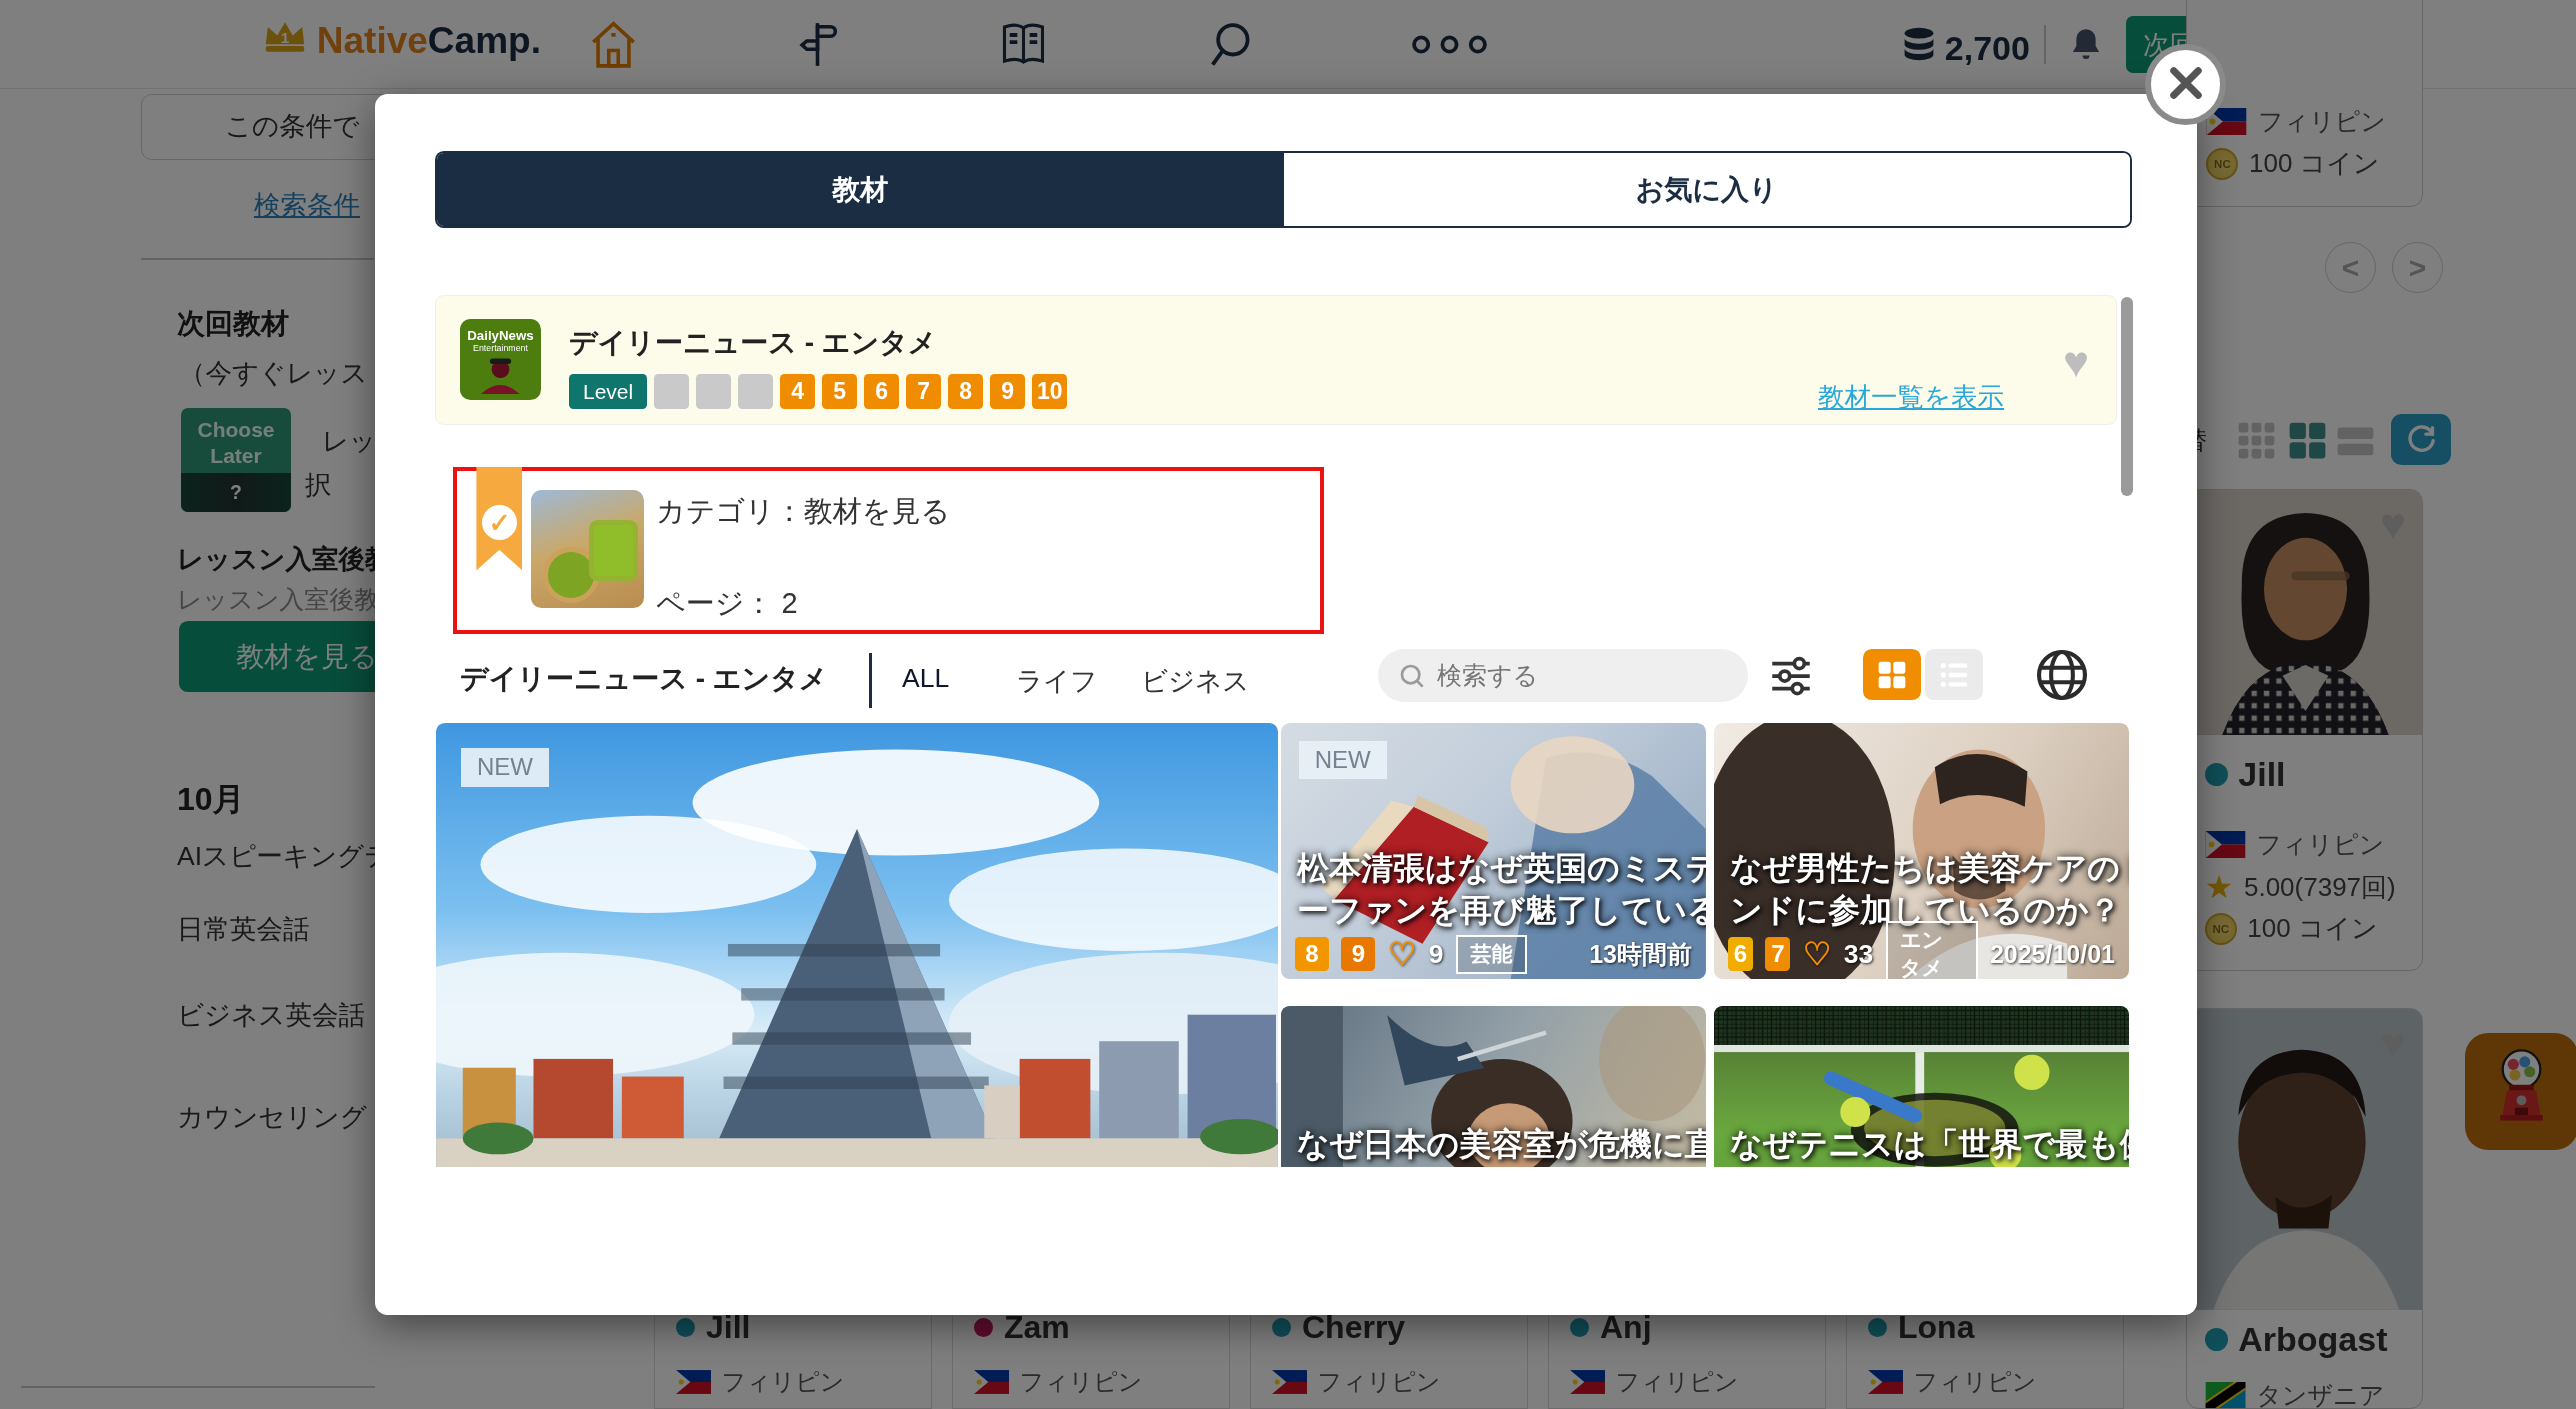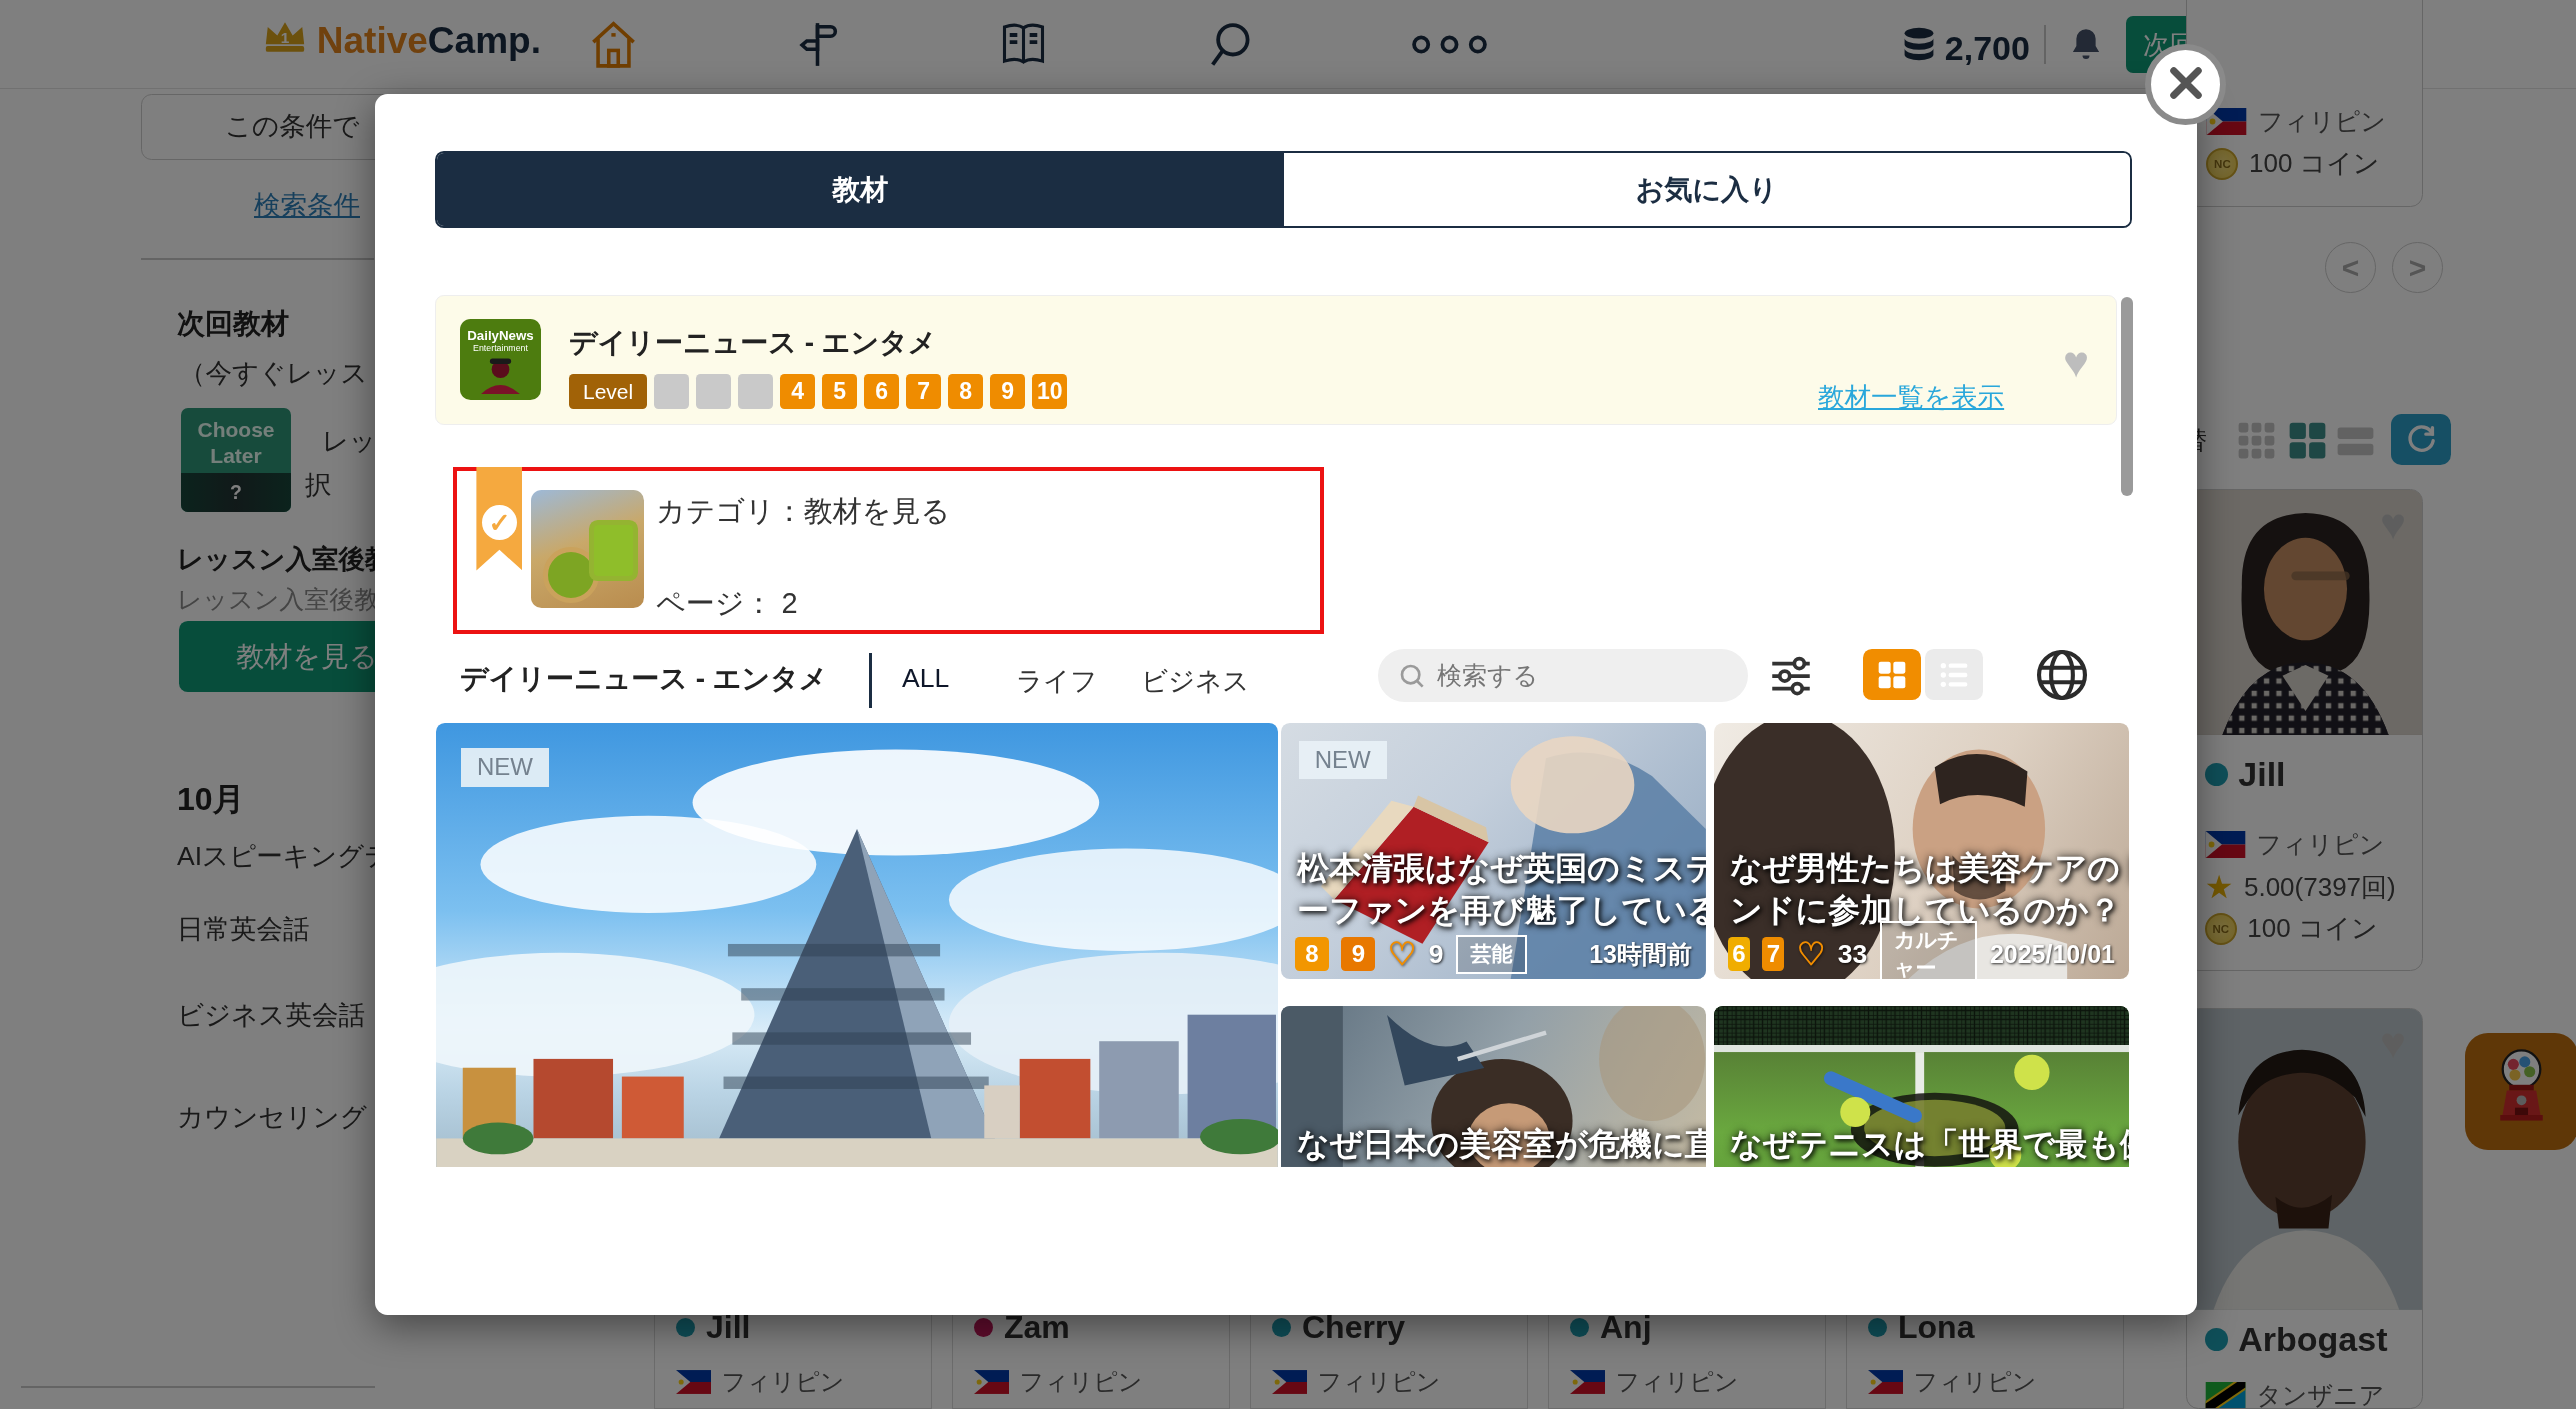--- a/index.html
+++ b/index.html
@@ -68,21 +68,21 @@
   .tab.mid{border-left:2.7px solid #1B2D42;border-right:2.7px solid #1B2D42;}
   .mthumb{width:12.4px;border-radius:6.2px;background:#9a9a9a;}
   
   .dnrow{left:60px;top:201px;width:1680px;height:128px;background:#FDFBE9;border:0.9px solid #eee;border-radius:8.8px;}
   .dnthumb{left:24px;top:23px;width:81px;height:81px;background:#4d7c0f;border-radius:10.6px;color:#fff;
            text-align:center;overflow:hidden;}
   .dnthumb .t1{font-size:13.3px;font-weight:bold;margin-top:8.8px;}
   .dnthumb .t2{font-size:8.8px;}
   .dntitle{left:133px;top:28px;font-size:28px;font-weight:bold;color:#222;}
   .lvlrow{left:133px;top:78px;display:flex;align-items:center;gap:7px;}
-  .lvl-label{background:#a16207;color:#fff;font-size:21px;padding:5.3px 14px;border-radius:4.4px;}
+  .lvl-label{background:#0f766e;color:#fff;font-size:21px;padding:5.3px 14px;border-radius:4.4px;}
   .lvl{width:35px;height:35px;border-radius:4.4px;background:#C9C9C9;}
   .lvl.on{background:#EF8C00;color:#fff;font-size:23px;font-weight:bold;display:flex;align-items:center;justify-content:center;}
   .dnlink{left:1382px;top:83px;font-size:26.5px;color:#29A7DB;text-decoration:underline;}
   
   .selbox{left:78px;top:373px;width:871px;height:167px;border:4.4px solid #EC1212;background:#fff;box-sizing:border-box;}
   .ribbon{left:19.4px;top:-4.4px;width:46px;height:104px;background:#F5A93F;
           clip-path:polygon(0 0,100% 0,100% 100%,50% 80%,0 100%);}
   .ribcheck{left:25px;top:34px;width:35px;height:35px;border-radius:50%;background:#fff;color:#F5A93F;
             font-size:26.5px;font-weight:bold;display:flex;align-items:center;justify-content:center;}
   .selimg{left:74px;top:19.4px;width:113px;height:118px;border-radius:10.6px;overflow:hidden;
@@ -605,21 +605,21 @@
             <path d="M270 150 Q300 185 332 150 L330 190 Q300 210 272 190 Z" fill="#3a2c24" opacity=".7"></path>
             <path d="M220 290 Q300 215 400 250 L400 290 Z" fill="#e8e6e2"></path>
         </svg>
         <div class="ctitle" style="top:124px;">なぜ男性たちは美容ケアのトレ</div>
         <div class="ctitle" style="top:166px;">ンドに参加しているのか？</div>
         <div class="cinfo">
           <span class="clvl c6">6</span>
           <span class="clvl c7">7</span>
           <span class="lkheart">♡</span>
           <span class="lknum">33</span>
-          <span class="ctag">カルチャー</span>
+          <span class="ctag">エンタメ</span>
           <span class="ctime">2025/10/01</span>
         </div>
       </div>
 
       <div class="abs ncard scene4" style="left:846px;top:283px;width:425px;height:230px;">
         <svg width="425" height="161" viewBox="0 0 481 182">
           <rect x="0" y="0" width="70" height="182" fill="#4b5a66"></rect>
             <ellipse cx="250" cy="130" rx="80" ry="70" fill="#3a2d25"></ellipse>
             <ellipse cx="258" cy="150" rx="46" ry="40" fill="#c69a77"></ellipse>
             <path d="M120 10 Q170 60 210 40 L230 70 L140 90 Z" fill="#33475c"></path>

